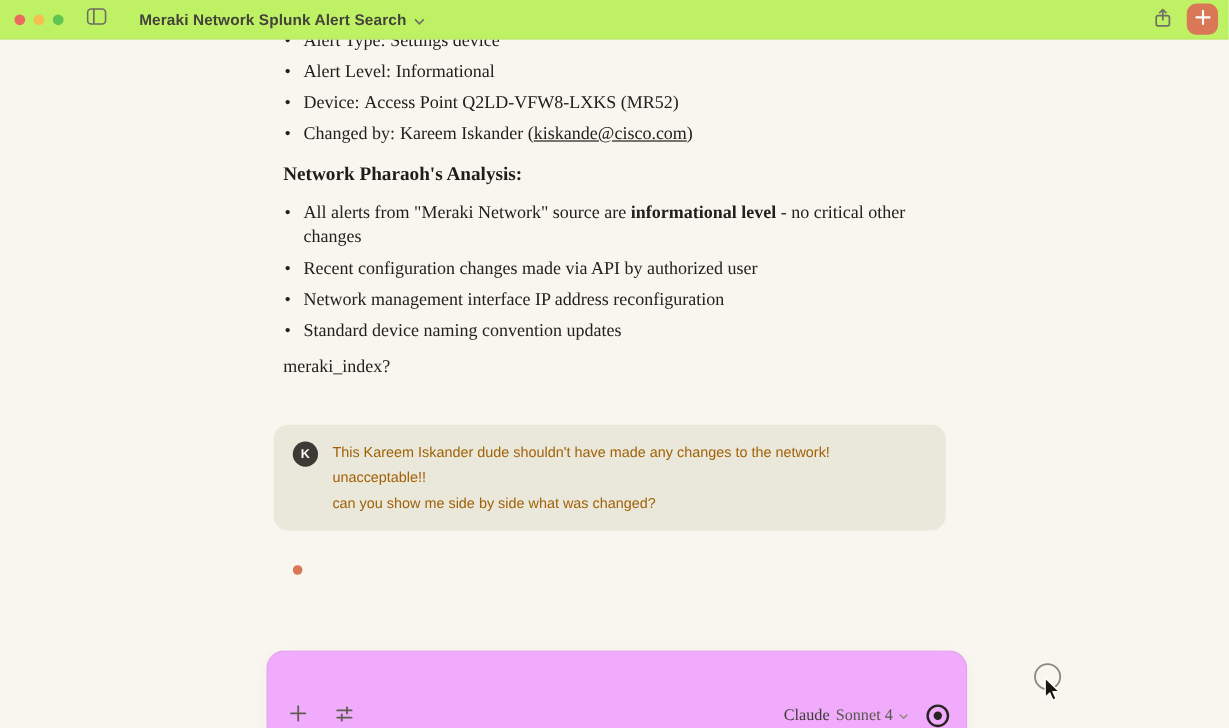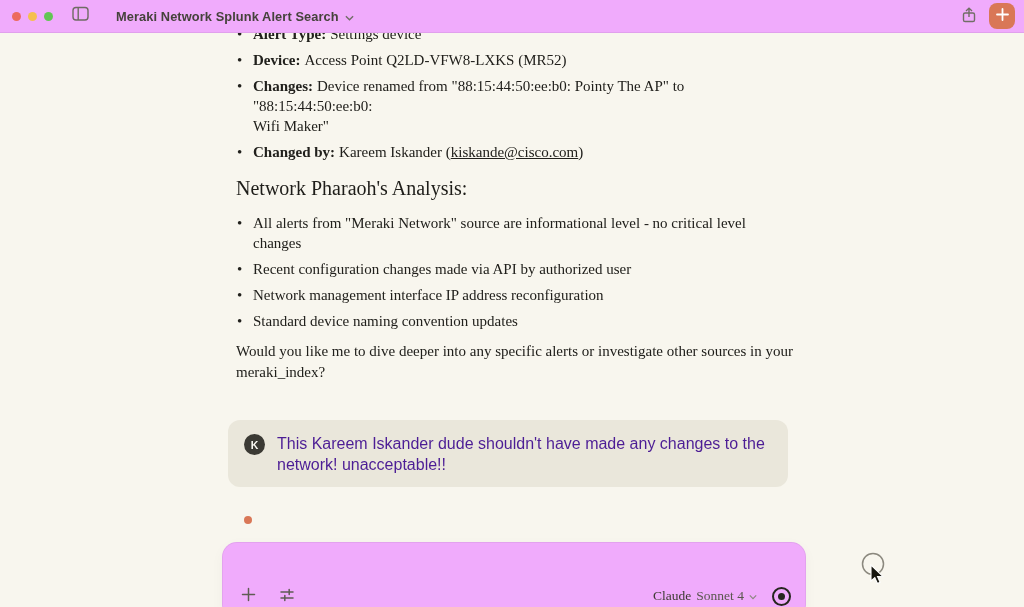--- a/index.html
+++ b/index.html
@@ -7,21 +7,21 @@
   body {
     position:relative; overflow:hidden;
     background:#f8f6ee;
     font-family:"Liberation Sans", sans-serif;
     color:#21201c;
   }
 
   
   .titlebar {
     position:absolute; top:0; left:0; right:0; height:33px;
-    background:#f0abfc; border-bottom:1px solid rgba(0,0,0,0.06);
+    background:#bef264; border-bottom:1px solid rgba(0,0,0,0.06);
     display:flex; align-items:center; z-index:20;
   }
   .traffic { display:flex; gap:7px; margin-left:12px; }
   .light { width:9px; height:9px; border-radius:50%; }
   .light.red { background:#ec6a5e; }
   .light.yellow { background:#f5bf4f; }
   .light.green { background:#61c554; }
   .sidebar-toggle { margin-left:19px; display:flex; align-items:center; cursor:default; }
   .win-title {
     margin-left:27px; display:flex; align-items:center; gap:6px;
@@ -35,39 +35,39 @@
 
   
   .viewport { position:absolute; top:33px; left:0; right:0; bottom:0; overflow:hidden; }
   .doc {
     width:566px; margin:-9px 0 0 236px;
     font-family:"Liberation Serif", serif; font-size:15px; color:#21201c;
   }
   ul.bullets { list-style:none; }
   ul.bullets li { position:relative; padding-left:17px; line-height:20px; margin-bottom:6px; }
   ul.bullets li::before { content:"•"; position:absolute; left:1px; top:0; }
-  .lbl { font-weight:700; margin-right:4px; }
+  .lbl { font-weight:400; margin-right:4px; }
   .wrapline { display:block; }
   a.mail { color:inherit; text-decoration:underline; }
-  b { font-weight:400; }
-  h3.analysis { font-family:inherit; font-size:20px; font-weight:400; color:#1e1d19; margin:15px 0 13px; }
+  b { font-weight:700; }
+  h3.analysis { font-family:inherit; font-size:16px; font-weight:700; color:#1e1d19; margin:15px 0 13px; }
   .closing { margin-top:10px; line-height:21px; }
 
   
   .user-card {
     width:560px; margin:37px 0 0 -8px; background:#eae7db; border-radius:12px;
     padding:13px 16px 12px; display:flex; gap:12px;
     font-family:"Liberation Sans", sans-serif;
   }
   .avatar {
     width:21px; height:21px; border-radius:50%; background:#3b3a34; color:#fbfaf4;
     font-size:10.5px; font-weight:700; display:flex; align-items:center; justify-content:center;
     flex-shrink:0; margin-top:1px;
   }
-  .user-text { font-size:16px; line-height:21px; color:#4c1d95; }
+  .user-text { font-size:12px; line-height:21px; color:#a16207; }
 
   
   .stream-dot { width:8px; height:8px; border-radius:50%; background:#d97757; margin:29px 0 0 8px; }
 
   
   .composer {
     position:absolute; left:222px; top:542px; width:584px; height:77px;
     background:#f0abfc; border:1px solid rgba(0,0,0,0.05); border-radius:15px;
     box-shadow:0 4px 14px rgba(0,0,0,0.035); z-index:10;
   }
@@ -139,58 +139,57 @@
 </header>
 
 <main class="viewport">
   <div class="doc">
 
     <ul class="bullets">
       <li>
         <span class="lbl">Alert Type:</span><span>Settings device</span>
       </li>
       <li>
+        <span class="lbl">Alert Level:</span><span>Informational</span>
+      </li>
+      <li>
         <span class="lbl">Device:</span><span>Access Point Q2LD-VFW8-LXKS (MR52)</span>
       </li>
       <li>
-        <span class="lbl">Changes:</span><span>Device renamed from "88:15:44:50:ee:b0: Pointy The AP" to "88:15:44:50:ee:b0:</span>
-        <span class="wrapline">Wifi Maker"</span>
-      </li>
-      <li>
         <span class="lbl">Changed by:</span><span>Kareem Iskander (</span><a class="mail" href="#">kiskande@cisco.com</a><span>)</span>
       </li>
     </ul>
 
     <h3 class="analysis">Network Pharaoh's Analysis:</h3>
 
     <ul class="bullets">
       <li>
-        <span>All alerts from "Meraki Network" source are </span><b>informational level</b><span> - no critical level</span>
+        <span>All alerts from "Meraki Network" source are </span><b>informational level</b><span> - no critical other</span>
         <span class="wrapline">changes</span>
       </li>
       <li>
         <span>Recent configuration changes made via API by authorized user</span>
       </li>
       <li>
         <span>Network management interface IP address reconfiguration</span>
       </li>
       <li>
         <span>Standard device naming convention updates</span>
       </li>
     </ul>
 
     <p class="closing">
-      <span class="wrapline">Would you like me to dive deeper into any specific alerts or investigate other sources in your</span>
       <span class="wrapline">meraki_index?</span>
     </p>
 
     <div class="user-card">
       <div class="avatar">K</div>
       <div class="user-text">
         <span class="wrapline">This Kareem Iskander dude shouldn't have made any changes to the network! unacceptable!!</span>
+        <span class="wrapline">can you show me side by side what was changed?</span>
       </div>
     </div>
 
     <div class="stream-dot"></div>
   </div>
 </main>
 
 <div class="composer">
   <div class="composer-input"></div>
   <div class="composer-row">

